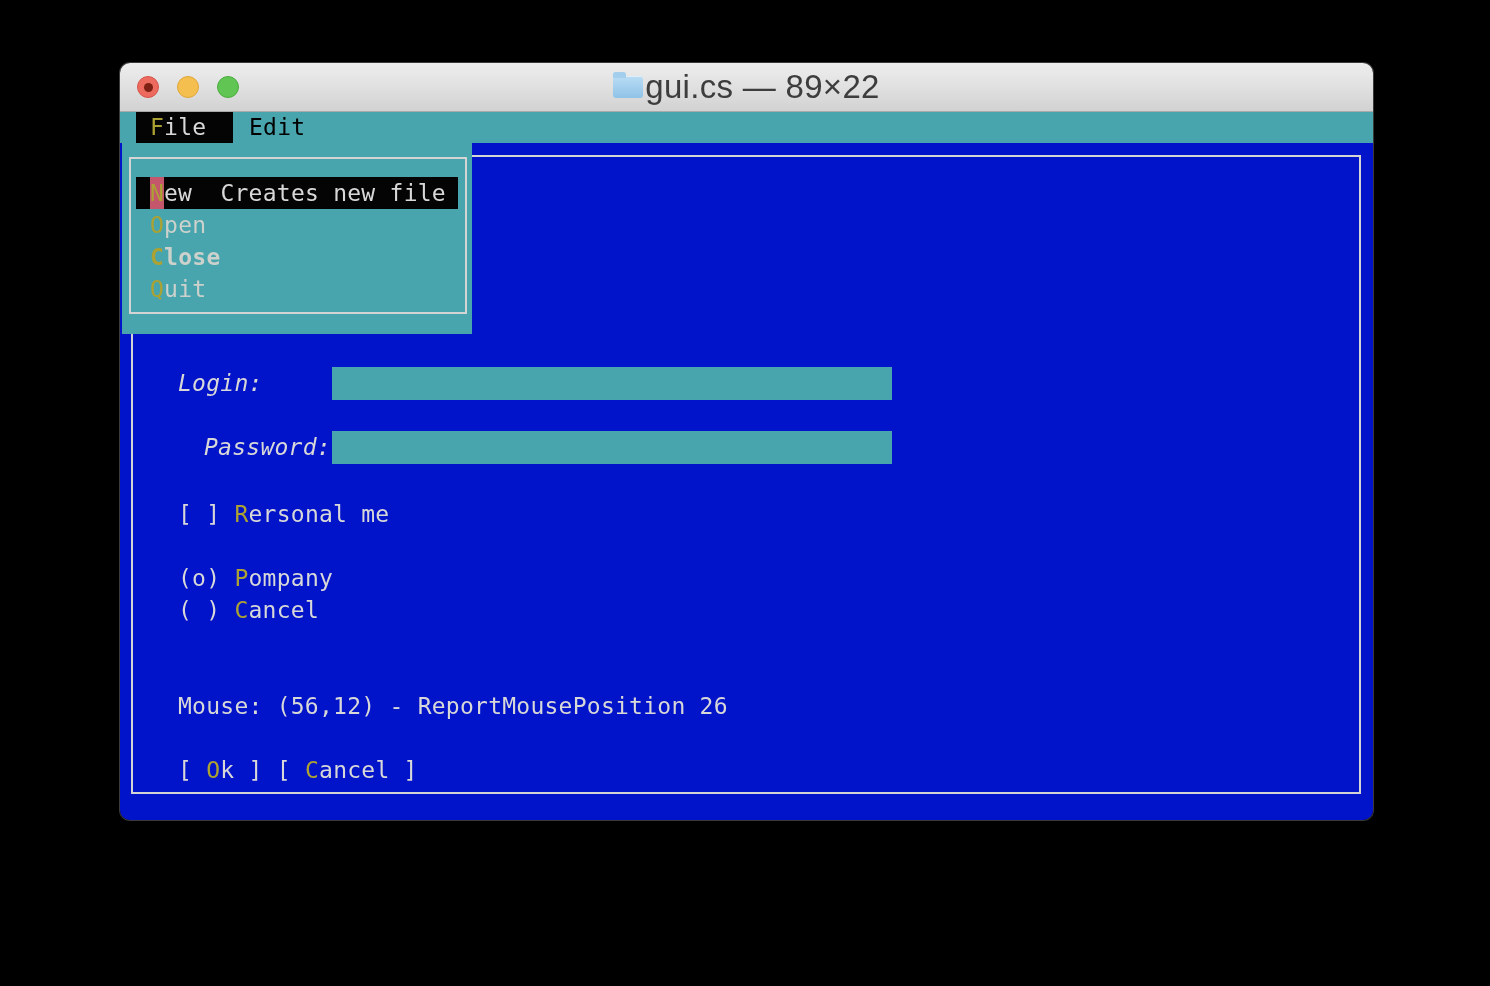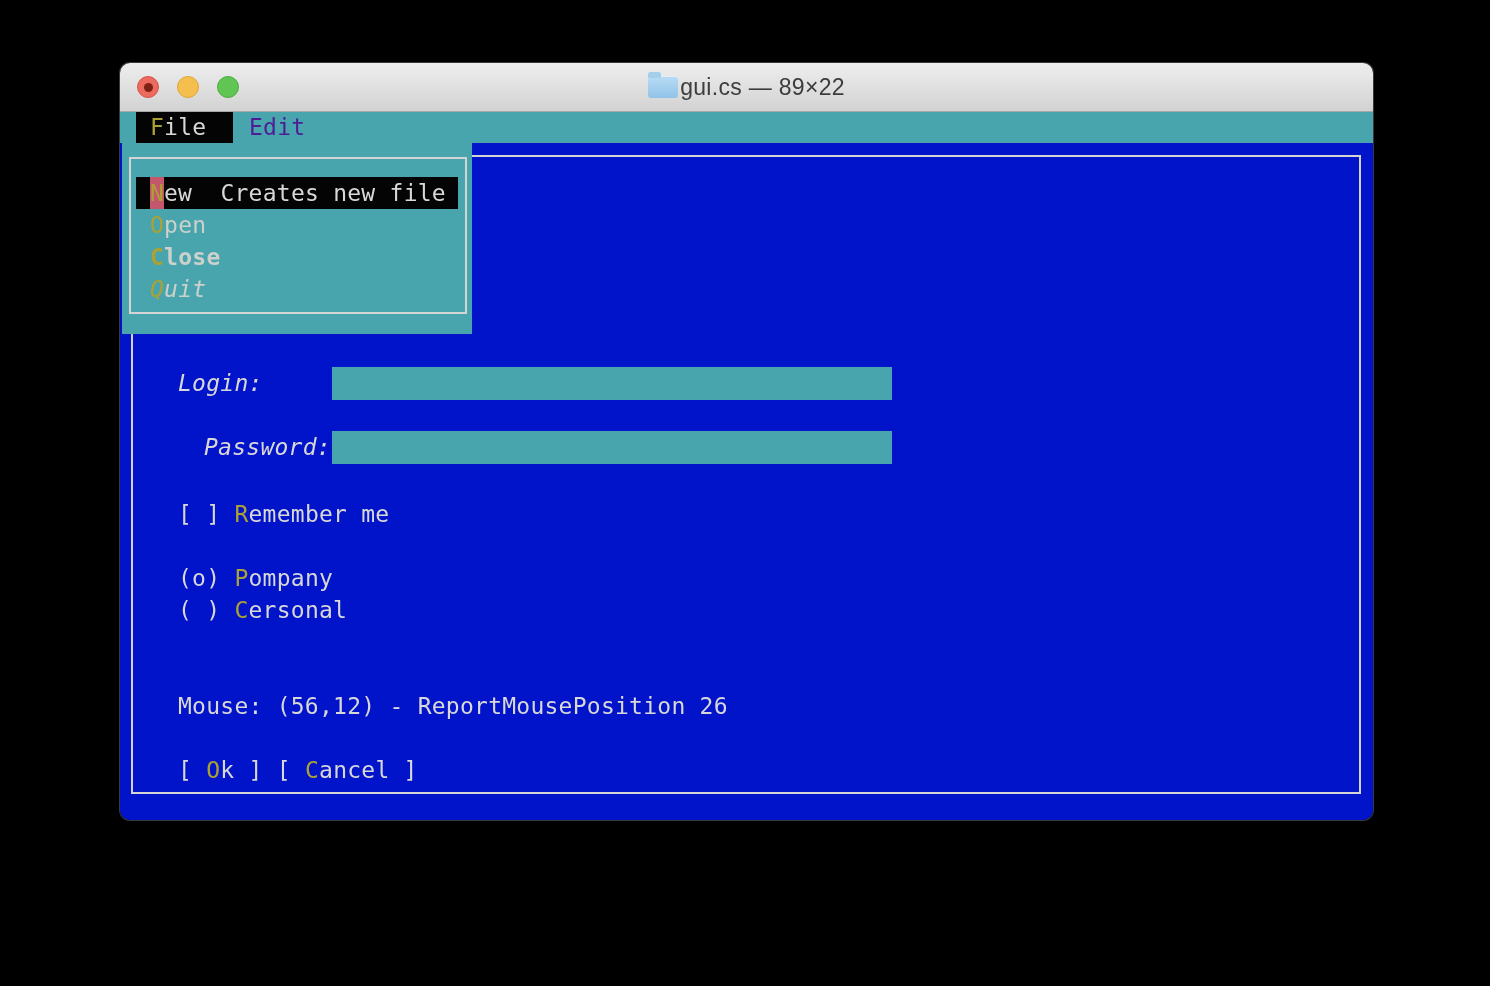--- a/index.html
+++ b/index.html
@@ -50,21 +50,21 @@
   .light.green  { background: #61c554; border: 1px solid #4aad3d; }
   .light.red .dot {
     width: 9px; height: 9px; border-radius: 50%;
     background: #7e2013;
   }
   .titlebar .title {
     position: absolute;
     left: 0; right: 0; top: 0; height: 100%;
     display: flex; align-items: center; justify-content: center; gap: 2px;
     font-family: "Liberation Sans", sans-serif;
-    font-size: 23px; font-weight: 500; color: #3d3d3d;
+    font-size: 33px; font-weight: 500; color: #3d3d3d;
     letter-spacing: 0.3px;
     text-align: center;
   }
   .folder {
     position: relative;
     width: 30px; height: 22px;
     border-radius: 3px;
     background: linear-gradient(#b9dcf4, #90c3e8);
     box-shadow: inset 0 1px 0 rgba(255,255,255,0.55);
   }
@@ -101,21 +101,21 @@
     line-height: 31px;
     padding-left: 14px;
     background: var(--selected-bg);
     color: var(--text-light);
   }
   .menu-edit {
     position: absolute;
     left: 115px; top: 0;
     height: 31px; line-height: 31px;
     padding: 0 14px;
-    color: #4c1d95;
+    color: #000000;
   }
   .hot { color: var(--hot-yellow); }
 
   
   .tui-window {
     position: absolute;
     left: 11px; top: 43px;
     width: 1230px; height: 639px;
     border: 2px solid var(--border-white);
   }
@@ -197,36 +197,36 @@
     </div>
 
     <div class="tui-window"></div>
 
     <div class="row label-row" style="left:58px; top:255px;">Login:</div>
     <input class="field" style="top: 255px;" value="">
 
     <div class="row label-row" style="left:58px; top:319px;margin-left:26px;">Password:</div>
     <input class="field" style="top: 319px;" value="">
 
-    <div class="row" style="left:58px; top:386px;"><span>[ ] </span><span class="hot">R</span><span>emember me</span></div>
+    <div class="row" style="left:58px; top:386px;"><span>[ ] </span><span class="hot">R</span><span>ersonal me</span></div>
 
     <div class="row" style="left:58px; top:450px;"><span>(o) </span><span class="hot">P</span><span>ompany</span></div>
 
-    <div class="row" style="left:58px; top:482px;"><span>( ) </span><span class="hot">C</span><span>ersonal</span></div>
+    <div class="row" style="left:58px; top:482px;"><span>( ) </span><span class="hot">C</span><span>ancel</span></div>
 
     <div class="row" style="left:58px; top:578px;">Mouse: (56,12) - ReportMousePosition 26</div>
 
     <div class="row" style="left:58px; top:642px;"><span class="btn"><span>[ </span><span class="hot">O</span><span>k ]</span></span><span> </span><span class="btn"><span>[ </span><span class="hot">C</span><span>ancel ]</span></span></div>
 
     <div class="dropdown">
       <div class="dropdown-frame"></div>
 
       <div class="mi selected" style="top:34px;"><span class="cursor">N</span><span>ew</span><span>  Creates new file</span></div>
 
       <div class="mi" style="top:66px;"><span class="hot">O</span><span>pen</span></div>
 
       <div class="mi" style="top:98px;font-weight:bold;"><span class="hot">C</span><span>lose</span></div>
 
-      <div class="mi" style="top:130px;font-style:italic;"><span class="hot">Q</span><span>uit</span></div>
+      <div class="mi" style="top:130px;"><span class="hot">Q</span><span>uit</span></div>
     </div>
 
   </div>
 </div>
 
 </body></html>

